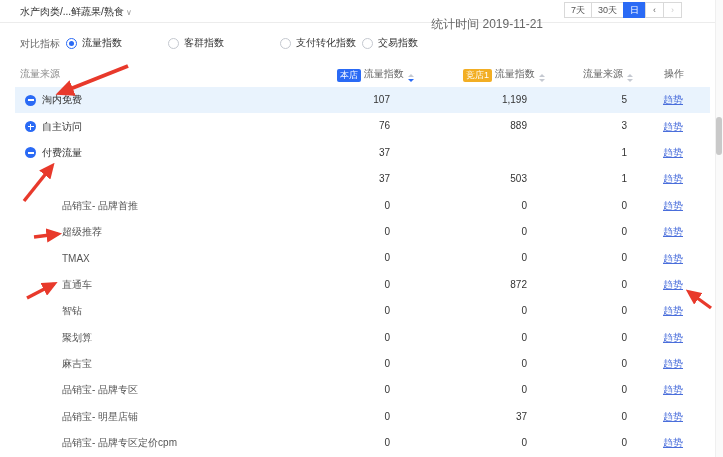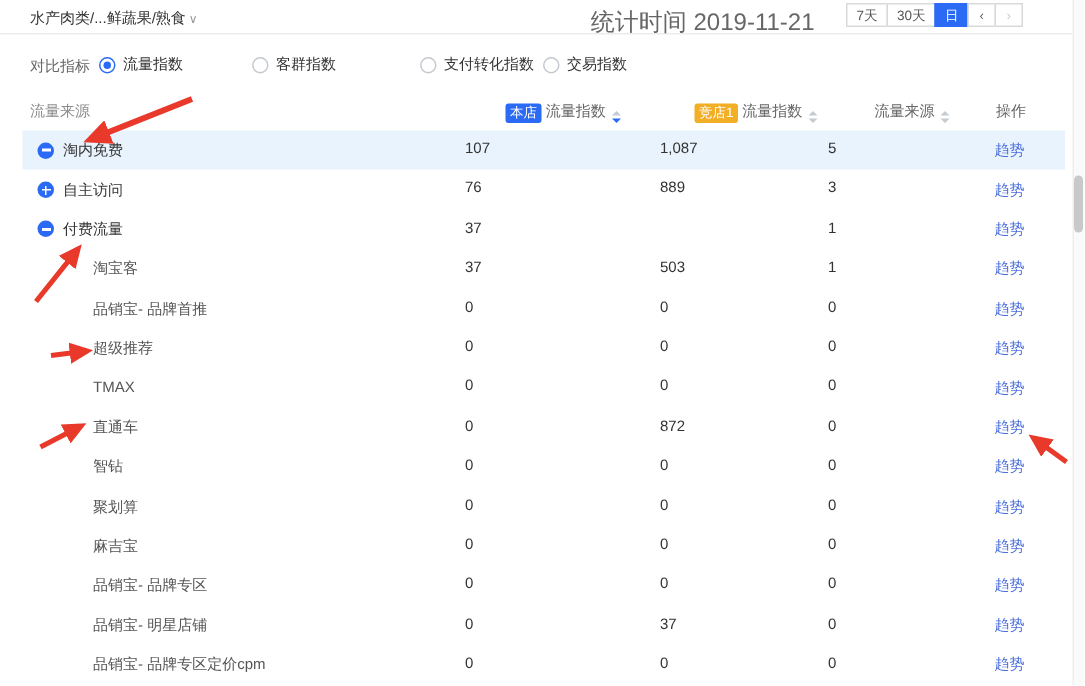--- a/index.html
+++ b/index.html
@@ -8,21 +8,21 @@
   }
   *{margin:0;padding:0;box-sizing:border-box}
   html,body{width:723px;height:457px;overflow:hidden;background:#fff;
     font-family:"Liberation Sans","DejaVu Sans",sans-serif;color:#333;font-size:10px;}
   .page{position:relative;width:723px;height:360px;background:#fff}
 
   
   .topbar{position:absolute;left:0;top:0;width:715px;height:23px;border-bottom:1px solid #ececec;background:#fff}
   .breadcrumb{position:absolute;left:20px;top:5px;font-size:10px;color:#333;cursor:pointer}
   .breadcrumb .caret{color:#999;font-size:8px;margin-left:2px}
-  .stat-time{position:absolute;right:172px;top:5px;color:#666;font-size:16px}
+  .stat-time{position:absolute;right:172px;top:16px;color:#666;font-size:12px}
   .btn-group{position:absolute;right:33px;top:2px;display:flex}
   .btn{height:16px;line-height:14px;padding:0 6px;border:1px solid #d9d9d9;background:#fff;
     color:#555;font-size:9px;margin-left:-1px;text-align:center;cursor:pointer;display:inline-block}
   .btn:first-child{margin-left:0}
   .btn.active{background:var(--accent);border-color:var(--accent);color:#fff}
   .btn.nav{color:#666;padding:0 7px}
   .btn.disabled{color:#ccc}
 
   
   .filter-label{position:absolute;left:20px;top:37px;color:#666}
@@ -48,25 +48,25 @@
   .rows{position:absolute;left:0;top:87px;width:715px}
   .trow{position:relative;height:26.4px;margin:0 5px 0 15px}
   .trow.hl{background:var(--hl)}
   .cell{position:absolute;top:0;height:100%;display:flex;align-items:center}
   .cell.name{left:0}
   .cell.name.lv0{padding-left:10px;color:#333}
   .cell.name.lv1{padding-left:47px;color:#555}
   .toggle{width:11px;height:11px;border-radius:50%;background:var(--accent);position:relative;margin-right:6px;flex:none;cursor:pointer}
   .toggle::before{content:'';position:absolute;left:2.5px;right:2.5px;top:4.8px;height:1.5px;background:#fff}
   .toggle.plus::after{content:'';position:absolute;top:2.5px;bottom:2.5px;left:4.8px;width:1.5px;background:#fff}
-  .cell.num{display:block;top:0;line-height:26.4px;color:#333}
+  .cell.num{display:block;top:0;line-height:26.4px;text-align:right;color:#333}
   .cell.own{left:295px;width:80px}
   .cell.comp{left:425px;width:87px}
   .cell.vis{left:537px;width:75px}
-  .cell.trend{left:648px;color:var(--link);cursor:pointer}
+  .cell.trend{left:648px;color:var(--link);text-decoration:underline;cursor:pointer}
 
   
   .scroll-track{position:absolute;right:0;top:0;width:8px;height:457px;background:#fafafa;border-left:1px solid #efefef}
   .scroll-thumb{position:absolute;right:1px;top:117px;width:6px;height:38px;border-radius:3px;background:#c9c9c9;cursor:pointer}
 
   .overlay{position:absolute;left:0;top:0;pointer-events:none}
 </style>
 </head>
 <body>
 
@@ -121,21 +121,21 @@
     <span class="th" style="left:664px;color:#666">操作</span>
   </div>
 
   <div class="rows" id="rows">
       <div class="trow hl">
         <div class="cell name lv0">
           <span class="toggle minus"></span>
           <span>淘内免费</span>
         </div>
         <div class="cell num own">107</div>
-        <div class="cell num comp">1,087</div>
+        <div class="cell num comp">1,199</div>
         <div class="cell num vis">5</div>
         <a class="cell trend">趋势</a>
       </div>
       <div class="trow">
         <div class="cell name lv0">
           <span class="toggle plus"></span>
           <span>自主访问</span>
         </div>
         <div class="cell num own">76</div>
         <div class="cell num comp">889</div>
@@ -145,23 +145,20 @@
       <div class="trow">
         <div class="cell name lv0">
           <span class="toggle minus"></span>
           <span>付费流量</span>
         </div>
         <div class="cell num own">37</div>
         <div class="cell num vis">1</div>
         <a class="cell trend">趋势</a>
       </div>
       <div class="trow">
-        <div class="cell name lv1">
-          <span>淘宝客</span>
-        </div>
         <div class="cell num own">37</div>
         <div class="cell num comp">503</div>
         <div class="cell num vis">1</div>
         <a class="cell trend">趋势</a>
       </div>
       <div class="trow">
         <div class="cell name lv1">
           <span>品销宝- 品牌首推</span>
         </div>
         <div class="cell num own">0</div>

